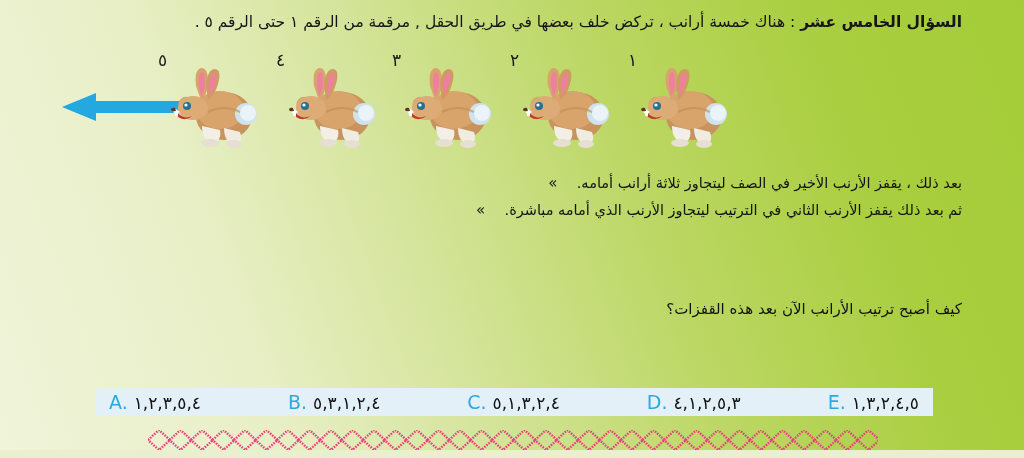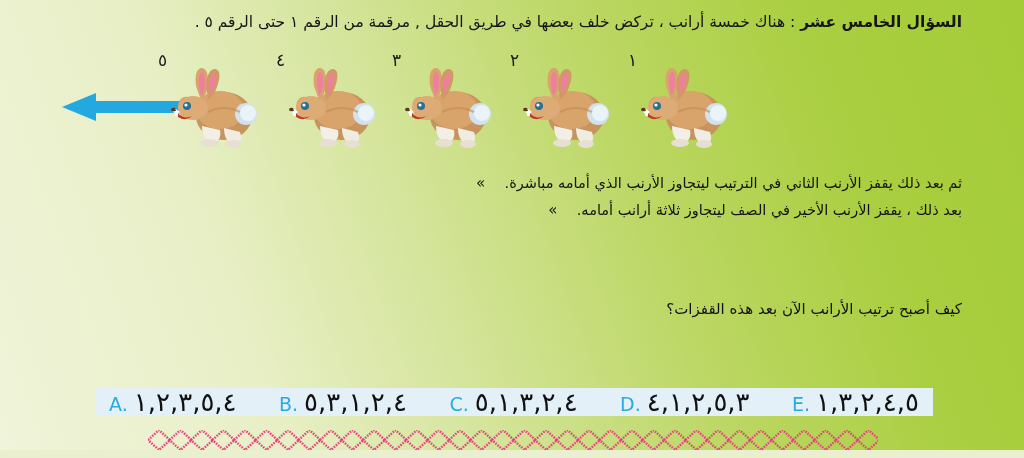--- a/index.html
+++ b/index.html
@@ -69,21 +69,21 @@
     background:#e4f0f8;
     display:flex;align-items:center;justify-content:space-between;
     padding:0 14px;box-sizing:border-box;
     direction:ltr;
   }
   .ans{
     display:flex;align-items:baseline;gap:6px;
     font-size:19px;white-space:nowrap;
   }
   .ans .letter{color:#2aaae1;font-weight:normal;font-size:19px;}
-  .ans .val{color:#111;font-size:26px;letter-spacing:.5px;}
+  .ans .val{color:#111;font-size:17px;letter-spacing:.5px;}
   
   .diamond-border{
     position:absolute;left:148px;top:430px;width:730px;height:20px;
   }
 </style>
 </head>
 <body>
 
 <div id="page">
 
@@ -236,24 +236,24 @@
           <ellipse cx="42" cy="79" rx="9" ry="4" fill="#e6dfd2"></ellipse>
           <ellipse cx="66" cy="80" rx="8" ry="4" fill="#e6dfd2"></ellipse>
           <path d="M40 48 Q56 40 72 48" stroke="#c08b54" stroke-width="2" fill="none" opacity=".6"></path>
         </g>
       </svg>
     </div>
   </div>
 
   <div class="bullets">
     <div class="bullet">
+      <span class="btxt">بعد ذلك ، يقفز الأرنب الأخير في الصف ليتجاوز ثلاثة أرانب أمامه.</span><span class="guil">»</span>
+    </div>
+    <div class="bullet">
       <span class="btxt">ثم بعد ذلك يقفز الأرنب الثاني في الترتيب ليتجاوز الأرنب الذي أمامه مباشرة.</span><span class="guil">»</span>
-    </div>
-    <div class="bullet">
-      <span class="btxt">بعد ذلك ، يقفز الأرنب الأخير في الصف ليتجاوز ثلاثة أرانب أمامه.</span><span class="guil">»</span>
     </div>
   </div>
 
   <div class="question">كيف أصبح ترتيب الأرانب الآن بعد هذه القفزات؟</div>
 
   <div class="answers">
     <div class="ans">
       <span class="letter">A.</span>
       <span class="val">١,٢,٣,٥,٤</span>
     </div>

